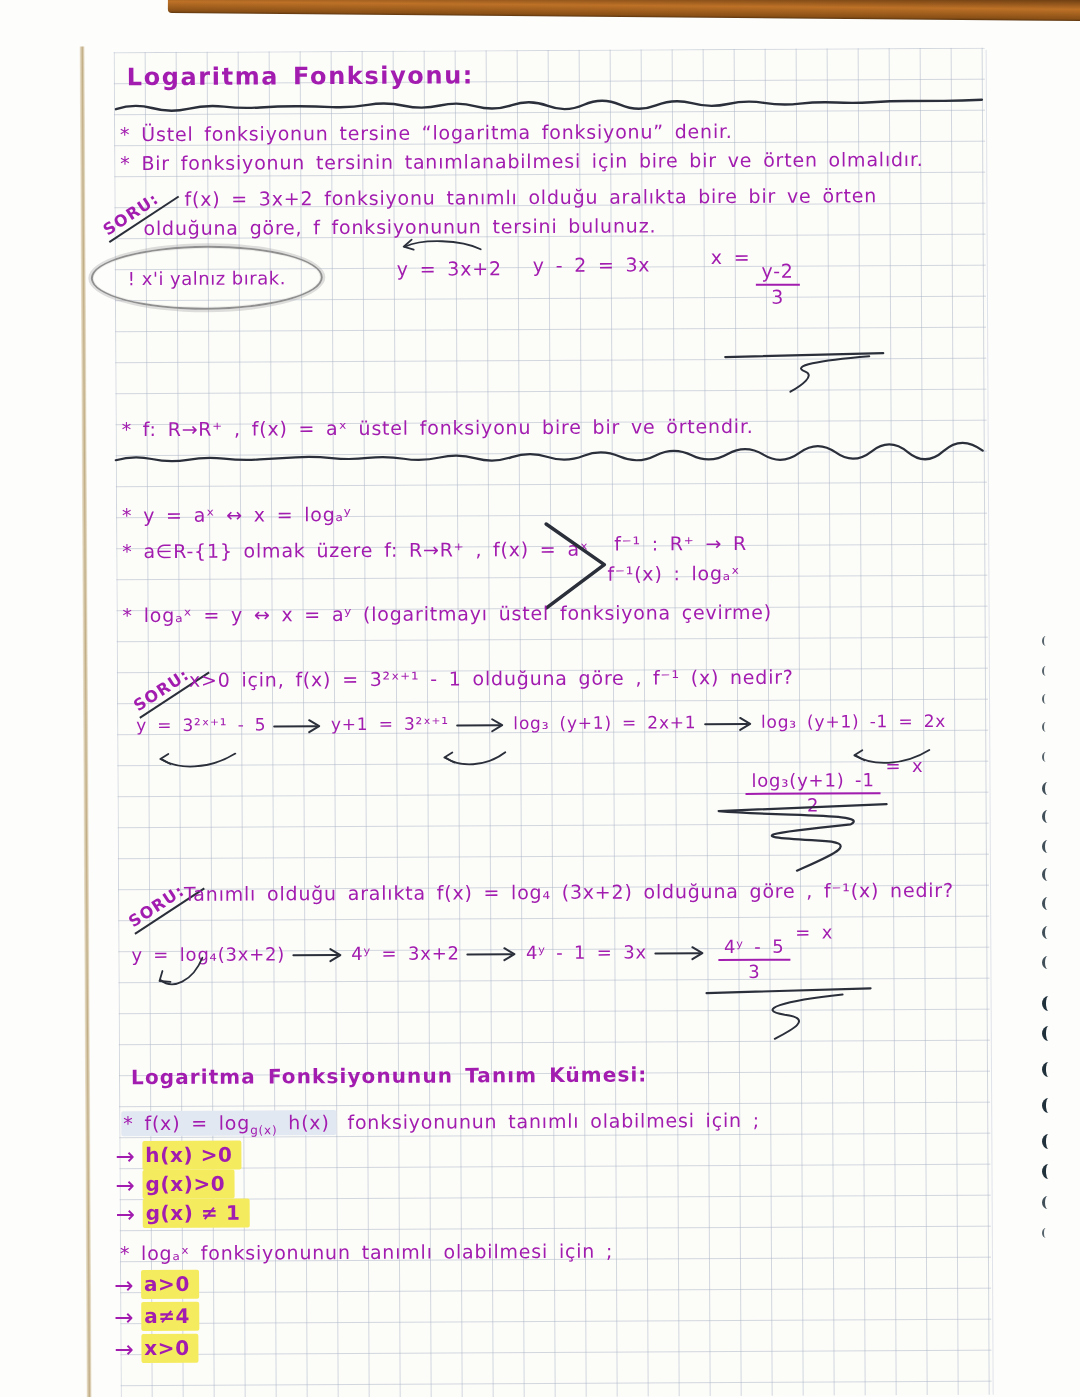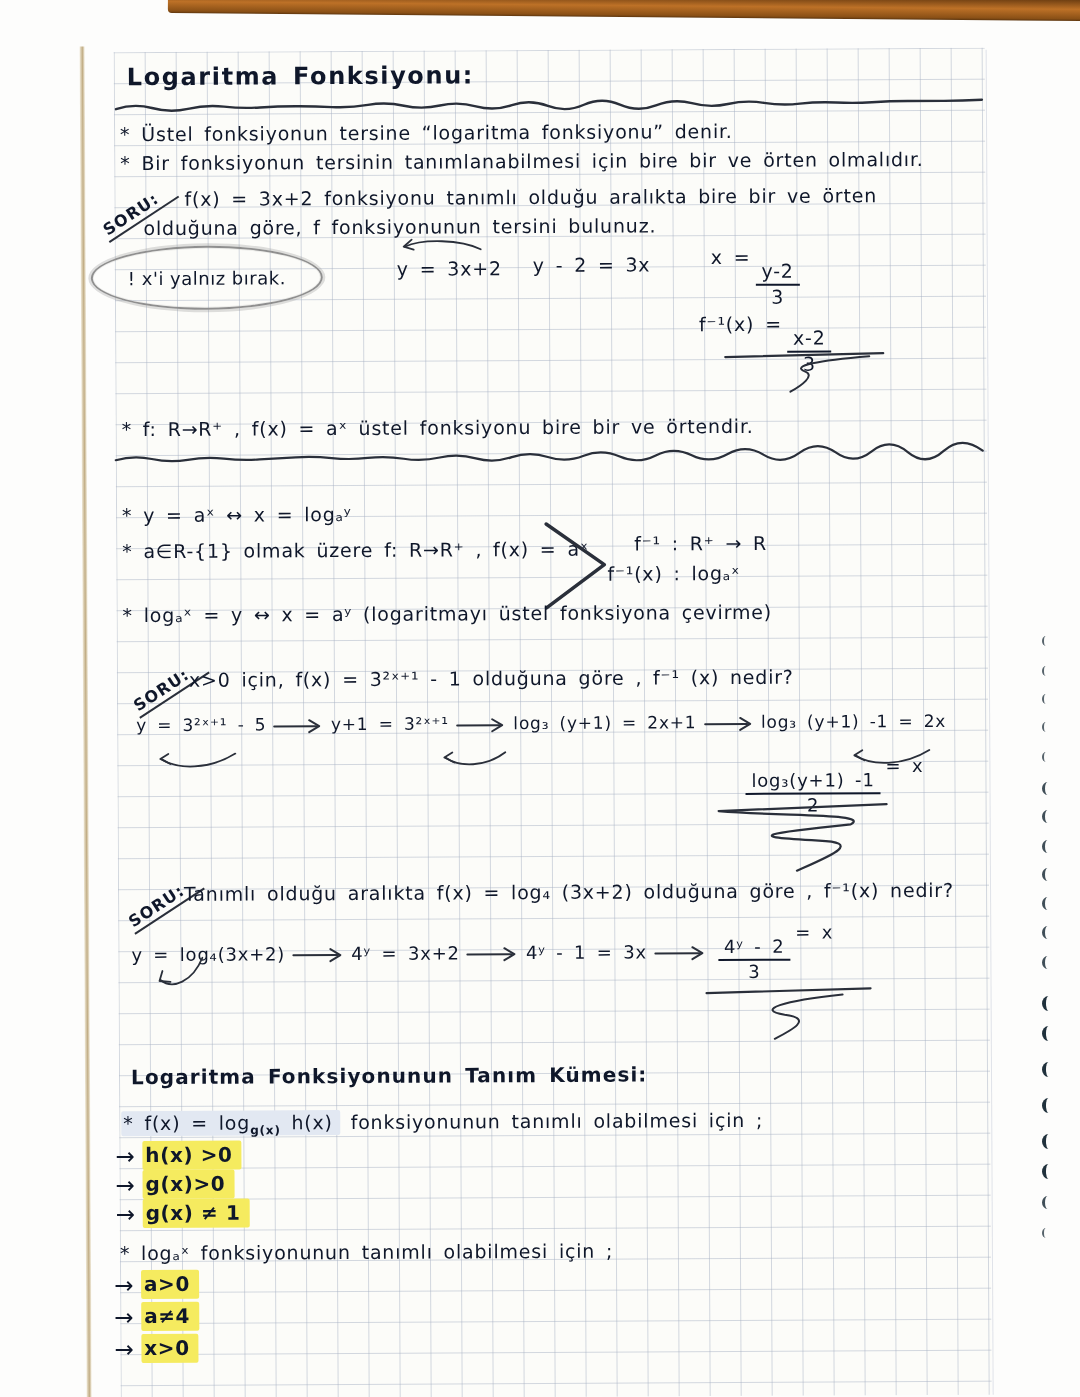--- a/index.html
+++ b/index.html
@@ -1,17 +1,17 @@
 <!DOCTYPE html>
 <html><head>
 <meta charset="utf-8">
 <style>
   html,body{margin:0;padding:0;background:#ffffff;}
   .page{position:relative;width:1080px;height:1397px;background:#fdfdfc;overflow:hidden;
-        font-family:"DejaVu Sans",sans-serif;color:#0f172a;}
+        font-family:"DejaVu Sans",sans-serif;color:#a21caf;}
   .sheet{position:absolute;inset:0;transform:rotate(-0.3deg);transform-origin:540px 120px;}
   .wood{position:absolute;left:168px;top:-8px;width:930px;height:21px;
         background:linear-gradient(180deg,#6f3f12,#bd7127 45%,#8a5016 90%,#5e360e);
         transform:rotate(0.5deg);transform-origin:left top;border-radius:0 0 4px 4px;}
   .crease{position:absolute;left:80px;top:44px;width:5px;height:1353px;
         background:linear-gradient(90deg,#efe8d6,#c2ae86 55%,#f2ecdd);}
   .grid{position:absolute;left:114px;top:50px;width:871px;height:1347px;background-color:#fcfcf9;
         background-image:linear-gradient(to right,rgba(168,178,196,.5) 1px,transparent 1px),
                          linear-gradient(to bottom,rgba(168,178,196,.5) 1px,transparent 1px);
         background-size:31px 31px;}
@@ -26,21 +26,21 @@
         display:flex;align-items:center;justify-content:center;font-size:18px;letter-spacing:.5px;white-space:nowrap;}
   .frac{display:inline-flex;flex-direction:column;align-items:center;text-align:center;vertical-align:-14px;margin:0 5px;}
   .frac .num{border-bottom:2.2px solid currentColor;padding:0 6px 2px;line-height:1.05;}
   .frac .den{padding-top:2px;line-height:1.05;}
   .chain{position:absolute;display:flex;align-items:center;justify-content:space-between;white-space:nowrap;}
   .chain>span{white-space:nowrap;}
   .hl-y{background:#f5eb5f;padding:2px 9px 3px 3px;border-radius:2px;}
   .hl-b{background:#e2e8f2;padding:1px 7px 2px 2px;border-radius:2px;}
   .cond{position:absolute;display:flex;align-items:center;gap:7px;font-size:20px;font-weight:600;letter-spacing:.6px;}
   .cond .arr{font-size:23px;font-weight:400;}
-  sub{font-size:12px;font-weight:bold;}
+  sub{font-size:12px;}
   svg{position:absolute;overflow:visible;}
   .ink{stroke:#2a2f3a;fill:none;stroke-linecap:round;stroke-linejoin:round;}
   .hole{position:absolute;left:1042px;border-left:3px solid #20313c;border-radius:50%;}
   .hole.s{width:6px;height:10px;border-left-width:2px;opacity:.75;}
   .hole.m{width:8px;height:13px;border-left-width:3px;opacity:.85;}
   .hole.l{width:9px;height:15px;border-left-width:4px;}
 </style>
 </head>
 <body>
 
@@ -96,43 +96,37 @@
     </svg>
     <div class="hw" style="left:396px;top:257px;">y = 3x+2</div>
     <div class="hw" style="left:532px;top:254px;">y - 2 = 3x</div>
     <div class="hw" style="left:710px;top:247px;">
       <span>x =</span><span class="frac">
           <span class="num">y-2</span>
           <span class="den">3</span>
         </span>
     </div>
 
-    <div class="hw" style="left:698px;top:314px;">
-      <span>f⁻¹(x) =</span><span class="frac">
-          <span class="num">x-2</span>
-          <span class="den">3</span>
-        </span>
-    </div>
     <svg style="left:718px;top:352px;" width="172" height="44" viewBox="0 0 172 44">
       <path class="ink" stroke-width="2.2" d="M6,6 L164,3"></path>
       <path class="ink" stroke-width="2" d="M150,6 C100,10 70,15 86,21 C96,25 82,35 71,41"></path>
     </svg>
 
     <div class="hw" style="left:120px;top:416px;">* f: R→R⁺ , f(x) = aˣ üstel fonksiyonu bire bir ve örtendir.</div>
     <svg style="left:112px;top:448px;" width="873" height="16" viewBox="0 0 873 16">
       <path class="ink" stroke-width="2.2" d="M2,10 q18,-5 36,-1 t36,1 t36,-1 t36,1 t36,-2 t36,1 t36,0 t36,1 t36,-1 t36,1 t36,-1 t36,0 t36,-1 t36,1 t36,-1 t36,0 t36,-1 t36,1 t36,-2 t36,0 t36,-1 t36,1 t36,-1 t39,0"></path>
     </svg>
 
     <div class="hw" style="left:120px;top:502px;">* y = aˣ ↔ x = logₐʸ</div>
 
     <div class="hw" style="left:120px;top:538px;">* a∈R-{1} olmak üzere f: R→R⁺ , f(x) = aˣ</div>
     <svg style="left:538px;top:518px;" width="74" height="96" viewBox="0 0 74 96">
       <path class="ink" stroke-width="3.5" d="M6,6 L64,47 L6,90"></path>
     </svg>
-    <div class="hw" style="left:632px;top:533px;">f⁻¹ : R⁺ → R</div>
+    <div class="hw" style="left:612px;top:533px;">f⁻¹ : R⁺ → R</div>
     <div class="hw" style="left:605px;top:563px;">f⁻¹(x) : logₐˣ</div>
 
     <div class="hw" style="left:120px;top:602px;">* logₐˣ = y ↔ x = aʸ  (logaritmayı üstel fonksiyona çevirme)</div>
 
     <div class="soru" style="left:124px;top:672px;">SORU:</div>
     <div class="hw" style="left:186px;top:667px;">x&gt;0 için, f(x) = 3²ˣ⁺¹ - 1 olduğuna göre , f⁻¹ (x) nedir?</div>
 
     <div class="chain hw" style="left:133px;top:713px;width:810px;font-size:17px;">
       <span>y = 3²ˣ⁺¹ - 5</span>
       <svg style="position:static" width="54" height="16" viewBox="0 0 54 16">
@@ -187,21 +181,21 @@
       <svg style="position:static" width="56" height="16" viewBox="0 0 56 16">
           <path class="ink" stroke-width="2" d="M3,9 H47"></path>
           <path class="ink" stroke-width="2" d="M40,3 L50,9 L40,15"></path>
         </svg>
       <span>4ʸ - 1 = 3x</span>
       <svg style="position:static" width="56" height="16" viewBox="0 0 56 16">
           <path class="ink" stroke-width="2" d="M3,9 H47"></path>
           <path class="ink" stroke-width="2" d="M40,3 L50,9 L40,15"></path>
         </svg>
       <span><span class="frac">
-            <span class="num">4ʸ - 2</span>
+            <span class="num">4ʸ - 5</span>
             <span class="den">3</span>
           </span><span>= x</span></span>
     </div>
     <svg style="left:146px;top:952px;" width="60" height="42" viewBox="0 0 60 42">
       <path class="ink" stroke-width="1.8" d="M52,4 C42,28 22,36 10,26"></path>
         <path class="ink" stroke-width="1.8" d="M12,17 L9,27 L20,28"></path>
     </svg>
     <svg style="left:688px;top:984px;" width="185" height="60" viewBox="0 0 185 60">
       <path class="ink" stroke-width="2.2" d="M178,6 L14,10"></path>
       <path class="ink" stroke-width="2" d="M150,12 C90,18 62,27 92,32 C122,36 98,48 82,56"></path>

